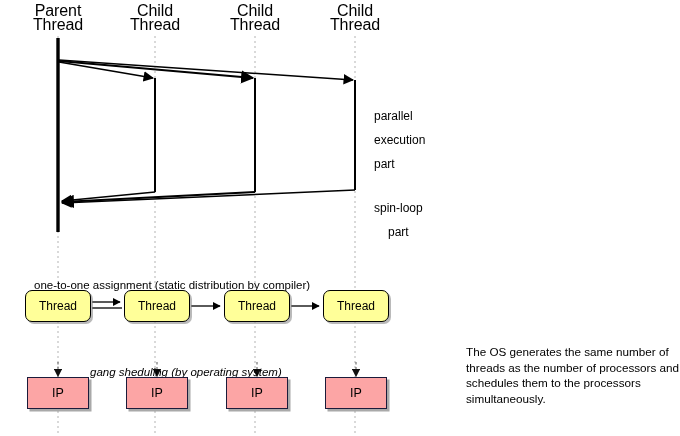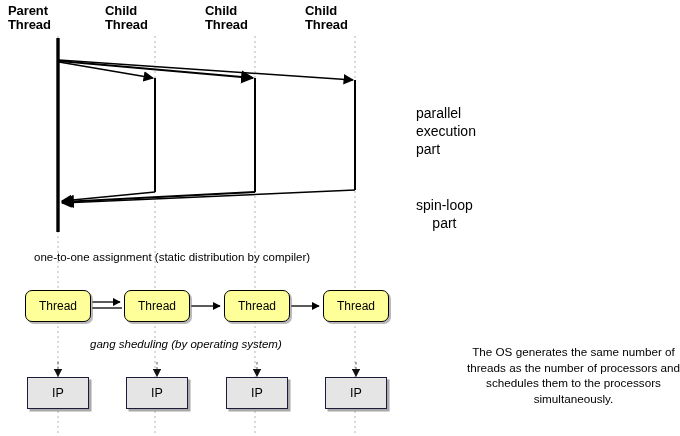--- a/index.html
+++ b/index.html
@@ -20,53 +20,53 @@
     position: absolute;
     left: 0; top: 0;
     width: 680px;
     height: 436px;
   }
 
   
   .col-header {
     position: absolute;
     width: 100px;
-    text-align: left;
-    font-size: 13px;
-    font-weight: bold;
+    text-align: center;
+    font-size: 16px;
+    font-weight: normal;
     line-height: 13.5px;
     letter-spacing: -0.1px;
   }
 
   
   #lines {
     position: absolute;
     left: 0; top: 0;
     width: 680px;
     height: 436px;
     pointer-events: none;
   }
 
   
   .phase-label {
     position: absolute;
-    font-size: 14px;
-    line-height: 18px;
+    font-size: 12px;
+    line-height: 24px;
     color: #000;
     white-space: pre-line;
-    margin-left: 42px;
   }
 
   
   .caption {
     position: absolute;
     font-size: 11.5px;
     line-height: 14px;
     color: #000;
     white-space: nowrap;
+    margin-top: 28px;
   }
 
   
   .thread-box {
     position: absolute;
     width: 66px;
     height: 32px;
     background: #ffff99;
     border: 1.4px solid #000000;
     border-radius: 7px;
@@ -77,21 +77,21 @@
     font-size: 12px;
     color: #000;
     box-shadow: 2px 2px 0 rgba(130,130,130,0.55);
   }
 
   
   .ip-box {
     position: absolute;
     width: 62px;
     height: 32px;
-    background: #e5e5e5;
+    background: #fca5a5;
     border: 1.4px solid #1b1b3a;
     box-sizing: border-box;
     display: flex;
     align-items: center;
     justify-content: center;
     font-size: 12.5px;
     color: #000;
     box-shadow: 2.5px 2.5px 0 rgba(140,140,140,0.75);
   }
 
@@ -209,15 +209,15 @@
   <div class="ip-box" style="left:126px; top:377px;">
     <span>IP</span>
   </div>
   <div class="ip-box" style="left:226px; top:377px;">
     <span>IP</span>
   </div>
   <div class="ip-box" style="left:325px; top:377px;">
     <span>IP</span>
   </div>
 
-  <div class="note" style="left:466px; top:344px;text-align:center;">The OS generates the same number of threads as the number of processors and schedules them to the processors simultaneously.</div>
+  <div class="note" style="left:466px; top:344px;">The OS generates the same number of threads as the number of processors and schedules them to the processors simultaneously.</div>
 
 </div>
 
 </body></html>

